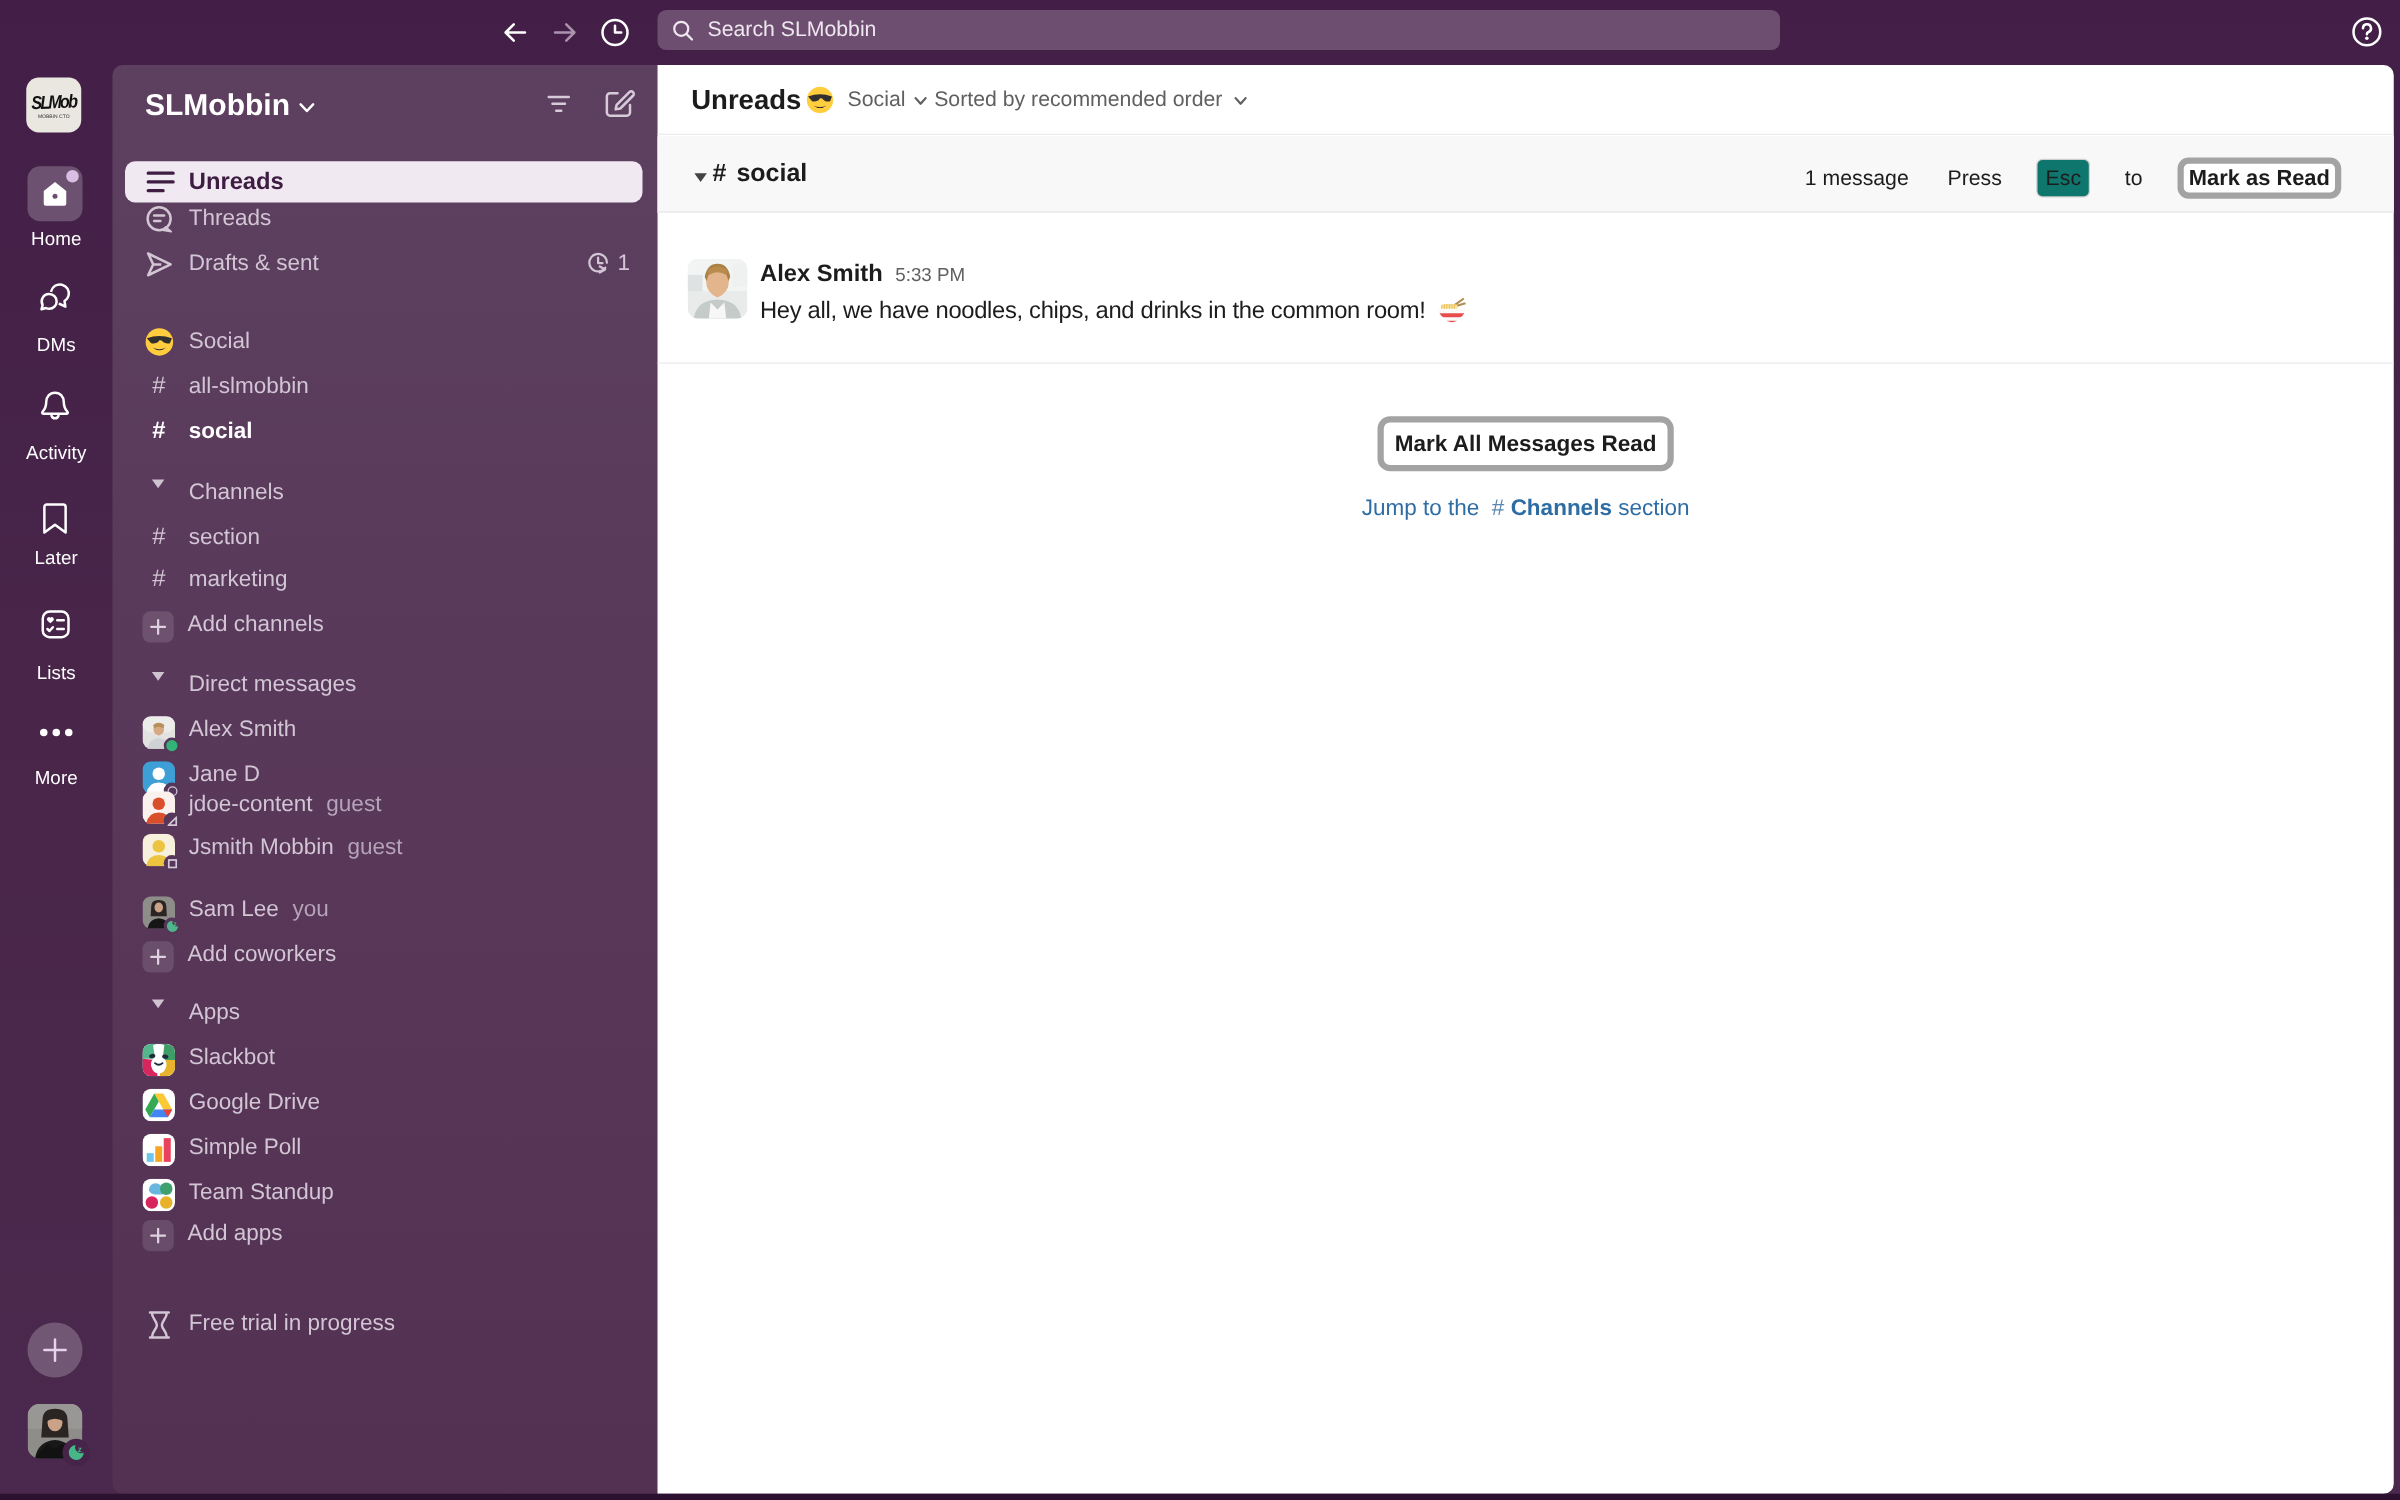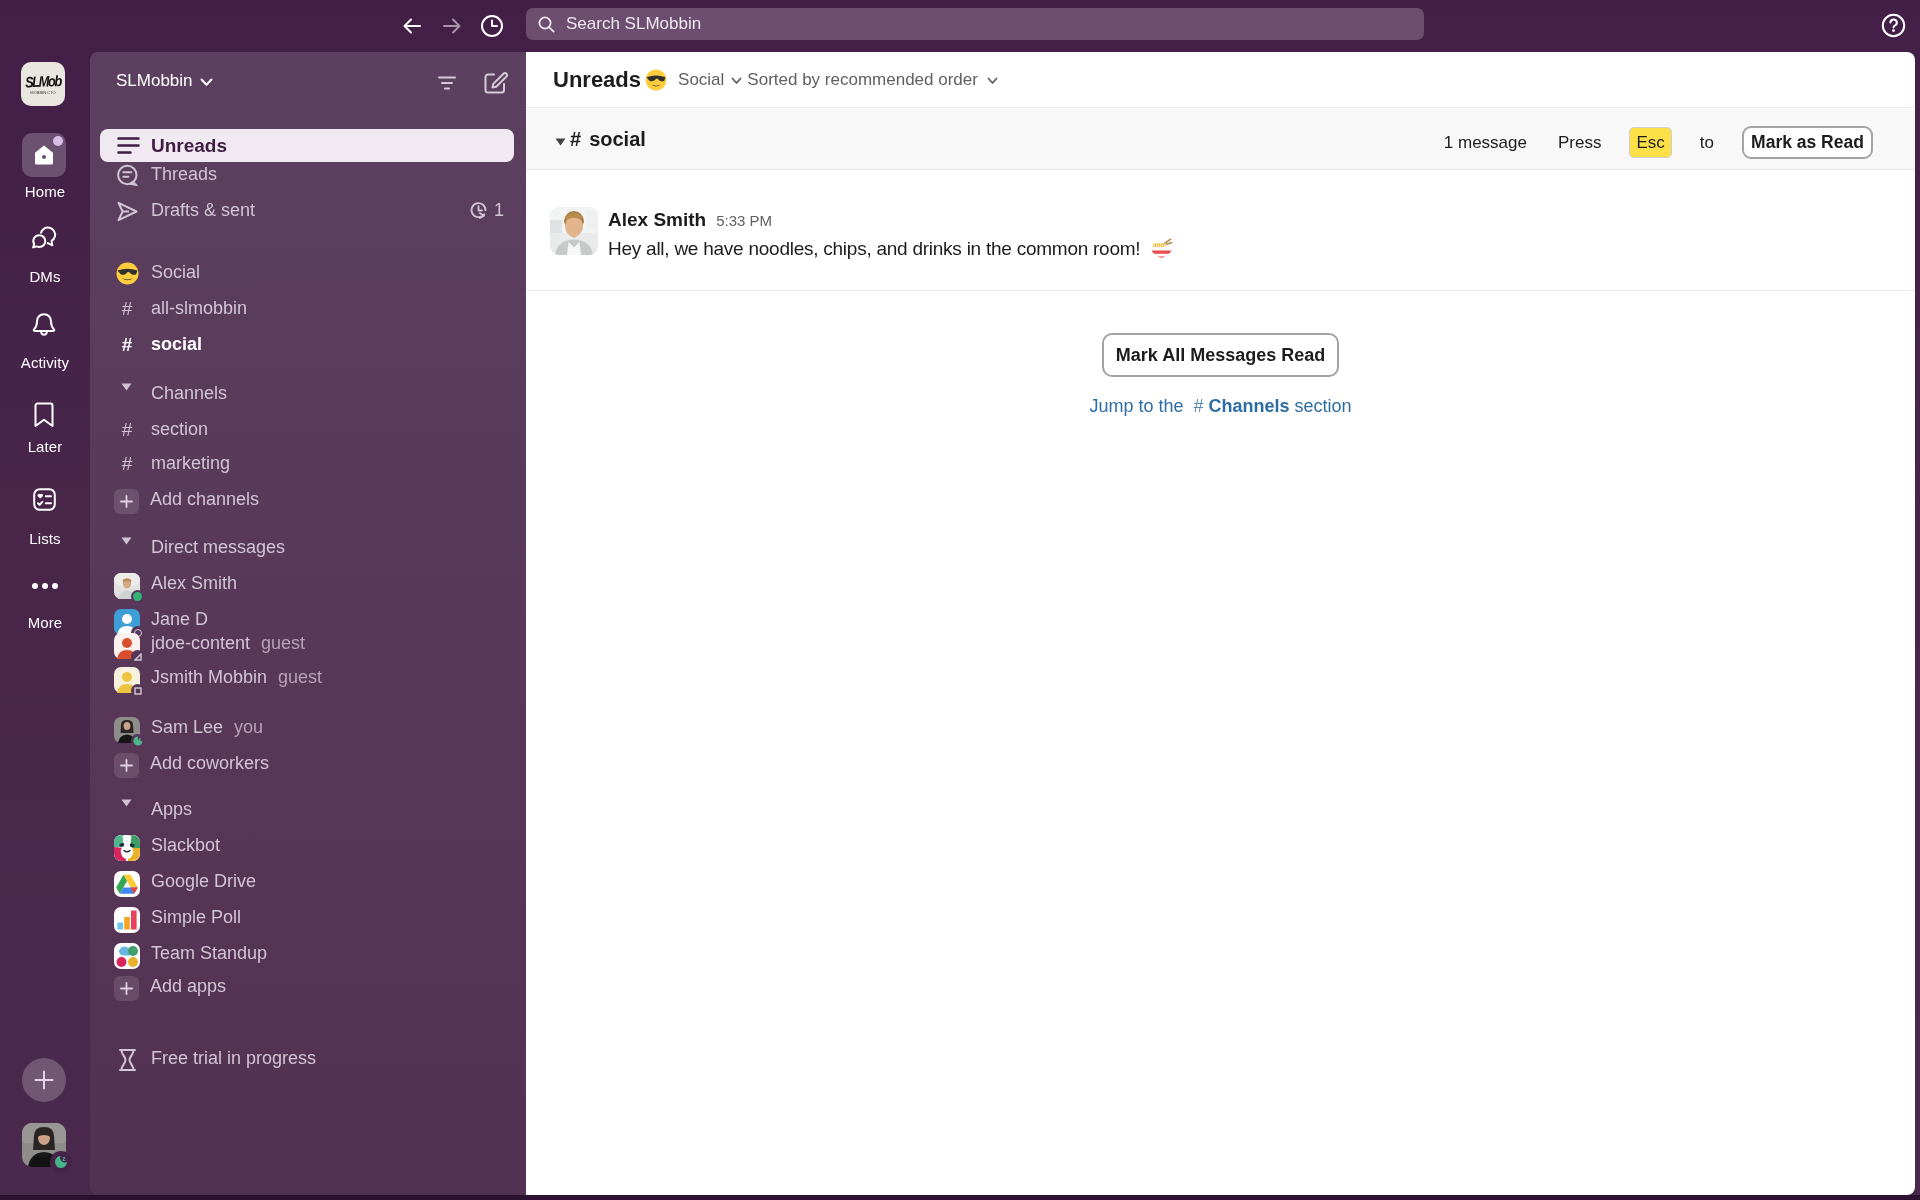--- a/index.html
+++ b/index.html
@@ -21,22 +21,22 @@
 .badge{position:absolute;right:-4px;bottom:-4px;width:13px;height:13px;border-radius:50%;background:#563659;display:flex;align-items:center;justify-content:center}
 .srow .caret{margin-left:31px;margin-right:19px}
 .muted{color:#b5a3b7;margin-left:11px}
 .hash{font-size:19px;color:#d2c5d4;font-weight:normal}
 #pill{position:absolute;left:10px;top:77px;width:414px;height:33px;border-radius:8px;background:#f1e9f2;display:flex;align-items:center}
 #pill .txt{color:#3f1d43;font-weight:bold;font-size:19px;margin-left:11px}
 
 #main{position:absolute;left:526px;top:52px;width:1389px;height:1143px;background:#fff;border-radius:0 8px 8px 0}
 #mhead{position:absolute;left:0;top:0;width:100%;height:56px;border-bottom:1px solid #ececec;display:flex;align-items:center}
 #graybar{position:absolute;left:0;top:57px;width:100%;height:61px;background:#f8f8f8;border-bottom:1px solid #e6e6e6}
-.btn{border:2px solid #a3a3a3;border-radius:9px;background:#fff;font-weight:bold;color:#1d1c1d;display:flex;align-items:center;justify-content:center}
-.key{display:inline-flex;align-items:center;justify-content:center;background:#fde047;border:1px solid #cfcfcf;border-radius:5px;height:31px;padding:0 6px;font-size:17px;color:#1d1c1d}
+.btn{border:5px solid #a3a3a3;border-radius:9px;background:#fff;font-weight:bold;color:#1d1c1d;display:flex;align-items:center;justify-content:center}
+.key{display:inline-flex;align-items:center;justify-content:center;background:#0f766e;border:1px solid #cfcfcf;border-radius:5px;height:31px;padding:0 6px;font-size:17px;color:#1d1c1d}
 </style>
 </head>
 <body>
 <div id="topbar">
 
   <svg class="abs" style="left:402px;top:16px" width="20" height="20" viewBox="0 0 20 20" fill="none" stroke="#fff" stroke-width="2" stroke-linecap="round" stroke-linejoin="round">
       <path d="M18 10 H3 M9 3.5 L2.5 10 L9 16.5"></path>
     </svg>
 
   <svg class="abs" style="left:442px;top:16px" width="20" height="20" viewBox="0 0 20 20" fill="none" stroke="#ab93ad" stroke-width="2" stroke-linecap="round" stroke-linejoin="round">
@@ -132,21 +132,21 @@
   </div>
   <div class="abs" style="left:50px;top:1099px;width:22px;height:22px;border-radius:50%;background:#46244a"></div>
   <svg class="abs" style="left:54px;top:1103px" width="14" height="14" viewBox="0 0 14 14">
       <path d="M6.5 1 a6 6 0 1 0 6.5 6 a4.7 4.7 0 0 1 -6.5-6 z" fill="#46b588"></path>
       <text x="8.2" y="6.4" font-size="6.6" font-weight="bold" fill="#46b588" font-family="Liberation Sans">z</text>
     </svg>
 </div>
 <div id="side">
 
   <div class="abs" style="left:26px;top:19px;display:flex;align-items:center">
-    <span style="color:#fff;font-weight:normal;font-size:17px">SLMobbin</span>
+    <span style="color:#fff;font-weight:bold;font-size:24px">SLMobbin</span>
     <svg style="margin-left:7px;margin-top:3px" width="13" height="9" viewBox="0 0 13 9" fill="none" stroke="#fff" stroke-width="2" stroke-linecap="round" stroke-linejoin="round">
         <path d="M1.5 1.5 L6.5 6.8 L11.5 1.5"></path>
       </svg>
   </div>
   <svg class="abs" style="left:347px;top:21px" width="20" height="20" viewBox="0 0 20 20" stroke="#d8cbd9" stroke-width="2" stroke-linecap="round">
       <path d="M2 4.5 H18 M5 10 H15 M8 15.5 H12"></path>
     </svg>
   <svg class="abs" style="left:392px;top:18px" width="26" height="26" viewBox="0 0 26 26" fill="none" stroke="#d8cbd9" stroke-width="2" stroke-linecap="round" stroke-linejoin="round">
       <path d="M12 4.5 H6 a2.5 2.5 0 0 0 -2.5 2.5 V20 a2.5 2.5 0 0 0 2.5 2.5 H19.5 A2.5 2.5 0 0 0 22 20 V14"></path>
       <path d="M10.5 17.5 l0.8-3.6 L21.5 3.7 a2 2 0 0 1 2.9 2.9 L14.2 16.8 Z" fill="none"></path>

